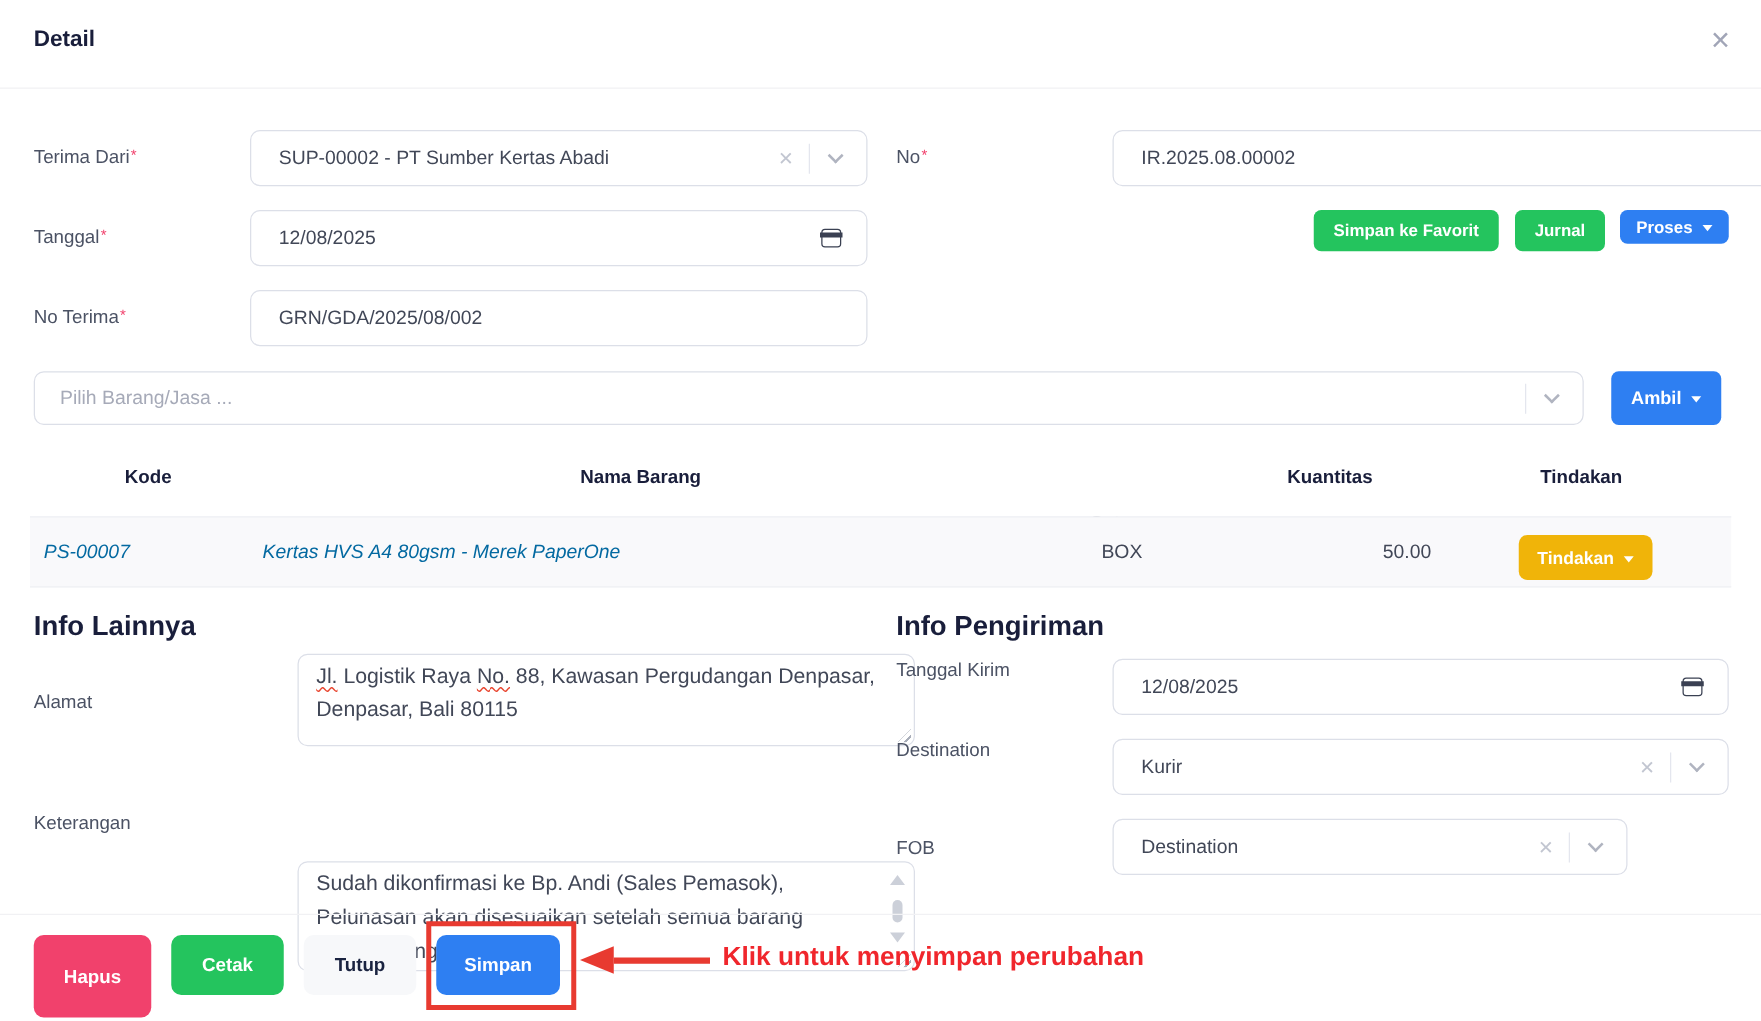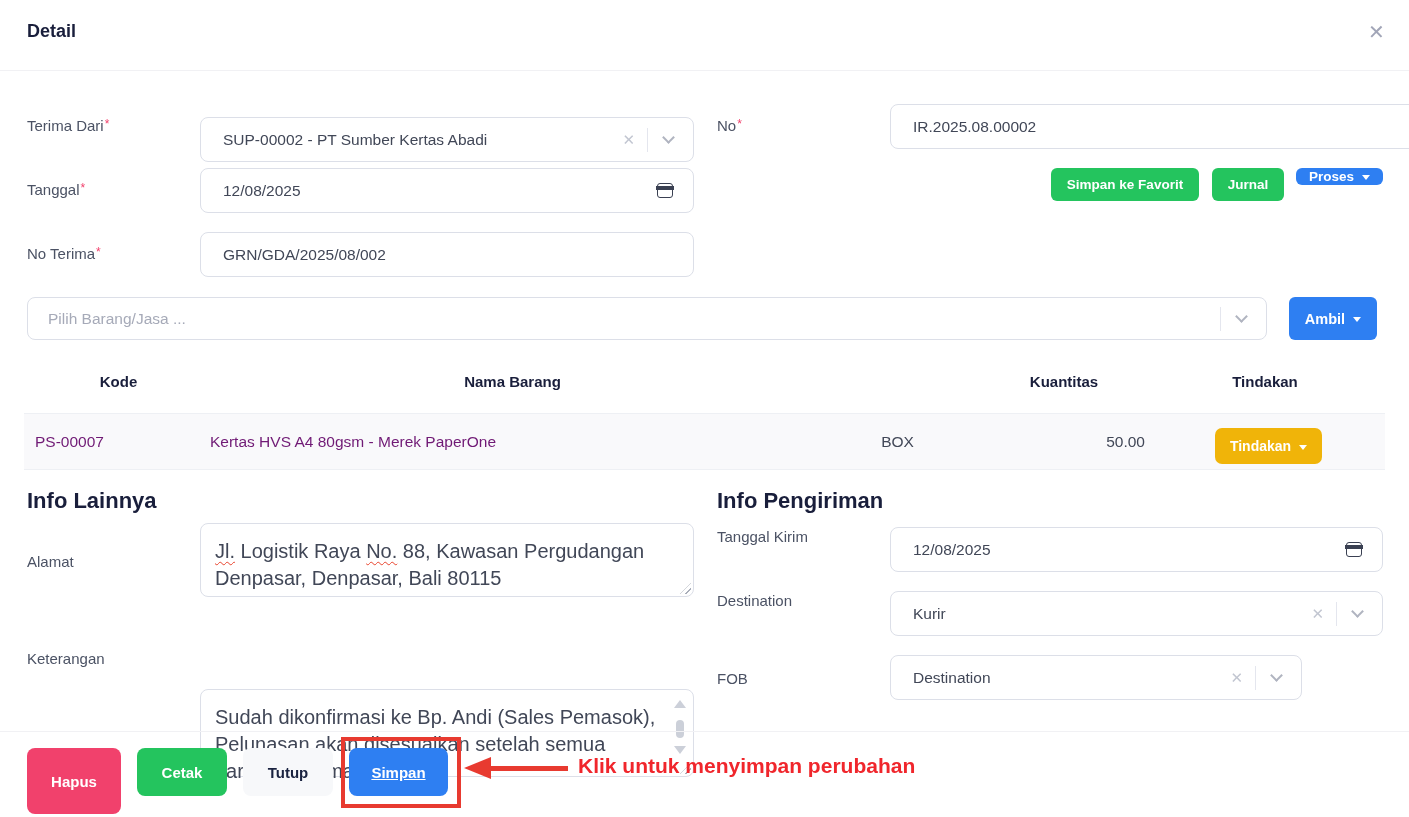--- a/index.html
+++ b/index.html
@@ -34,27 +34,27 @@
   .btn.blue  { background:#2e7ff2; }
   .btn.yellow{ background:#f0b409; border-radius:7px; }
   .btn.pink  { background:#f1416c; }
   .btn.light { background:#f7f8fa; color:#1a2340; }
   .caret { width:0; height:0; border-left:4.5px solid transparent; border-right:4.5px solid transparent; border-top:5px solid #fff; margin-left:8px; margin-top:2px; }
 
   
   .th { font-size:15px; font-weight:700; color:#191e3b; text-align:center; }
   .trow { left:24px; top:413px; width:1361px; height:57px; background:#f9f9fb; border-top:1px solid #eef0f4; border-bottom:1px solid #eef0f4; }
   .cell { position:absolute; top:19px; font-size:15.5px; }
-  .link { color:#701a75; cursor:pointer; }
+  .link { color:#0369a1; cursor:pointer;font-style:italic; }
 
   
   .h2 { font-size:22px; font-weight:700; color:#191e3b; }
 
   
-  .tarea { background:#fff; border:1px solid #dcdfe8; border-radius:8px; font-size:20px; line-height:27px; color:#414757; padding:14px 14px; position:relative; }
+  .tarea { background:#fff; border:1px solid #dcdfe8; border-radius:8px; font-size:17px; line-height:27px; color:#414757; padding:3px 14px; position:relative;margin-left:38px; }
   .sq { text-decoration:underline; text-decoration-style:wavy; text-decoration-color:#e8442e; text-decoration-thickness:1px; text-underline-offset:3px; }
   .rsz { position:absolute; right:2px; bottom:2px; width:11px; height:11px;
          background:repeating-linear-gradient(-45deg, transparent 0 3px, #9aa0ad 3px 4.6px);
          clip-path:polygon(100% 0, 100% 100%, 0 100%); opacity:.85; cursor:nwse-resize; }
   .sb-up, .sb-dn { position:absolute; right:7px; width:0; height:0; border-left:6px solid transparent; border-right:6px solid transparent; cursor:pointer; }
   .sb-up { top:10px; border-bottom:8px solid #ccd0d9; }
   .sb-dn { bottom:22px; border-top:8px solid #ccd0d9; }
   .sb-thumb { position:absolute; right:9px; top:30px; width:8px; height:18px; border-radius:5px; background:#ccd0d9; cursor:grab; }
 
   
@@ -69,21 +69,21 @@
 <div class="page">
 
   <div class="abs modal-title">Detail</div>
   <div class="abs close-x">✕</div>
   <div class="abs hdr-divider"></div>
 
   <div class="abs lbl" style="left:27px; top:117px;"><span>Terima Dari</span><span class="req">*</span></div>
   <div class="abs lbl" style="left:27px; top:181px;"><span>Tanggal</span><span class="req">*</span></div>
   <div class="abs lbl" style="left:27px; top:245px;"><span>No Terima</span><span class="req">*</span></div>
 
-  <div class="abs field" style="left:200px; top:104px; width:494px;margin-top:13px;">
+  <div class="abs field" style="left:200px; top:104px; width:494px;">
     <span class="val">SUP-00002 - PT Sumber Kertas Abadi</span>
     <span class="sel-clear">✕</span>
     <span class="sel-div"></span>
     <span class="chev"></span>
   </div>
 
   <div class="abs field" style="left:200px; top:168px; width:494px;">
     <span class="val">12/08/2025</span>
     <span class="cal"></span>
   </div>
@@ -96,21 +96,21 @@
   <div class="abs field" style="left:890px; top:104px; width:531px;">
     <span class="val">IR.2025.08.00002</span>
   </div>
 
   <div class="abs btn green" style="left:1051px; top:168px; width:148px; height:33px; font-size:13.5px;">
       <span>Simpan ke Favorit</span>
     </div>
   <div class="abs btn green" style="left:1212px; top:168px; width:72px; height:33px; font-size:13.5px;">
       <span>Jurnal</span>
     </div>
-  <div class="abs btn blue" style="left:1296px; top:168px; width:87px; height:17px; font-size:13.5px;">
+  <div class="abs btn blue" style="left:1296px; top:168px; width:87px; height:27px; font-size:13.5px;">
       <span>Proses</span>
       <span class="caret"></span>
     </div>
 
   <div class="abs field" style="left:27px; top:297px; width:1240px; height:43px;">
     <span class="val ph" style="padding-left:20px;">Pilih Barang/Jasa ...</span>
     <span class="sel-div"></span>
     <span class="chev"></span>
   </div>
   <div class="abs btn blue" style="left:1289px; top:297px; width:88px; height:43px; font-size:14.5px;">
@@ -178,21 +178,21 @@
   <div class="abs ftr-divider"></div>
   <div class="abs btn pink" style="left:27px;  top:748px; width:94px; height:66px; border-radius:8px; font-size:15px;">
       <span>Hapus</span>
     </div>
   <div class="abs btn green" style="left:137px; top:748px; width:90px; height:48px; border-radius:8px; font-size:15px;">
       <span>Cetak</span>
     </div>
   <div class="abs btn light" style="left:243px; top:748px; width:90px; height:48px; border-radius:8px; font-size:15px;">
       <span>Tutup</span>
     </div>
-  <div class="abs btn blue" style="left:349px; top:748px; width:99px; height:48px; border-radius:8px; font-size:15px;text-decoration:underline;">
+  <div class="abs btn blue" style="left:349px; top:748px; width:99px; height:48px; border-radius:8px; font-size:15px;">
       <span>Simpan</span>
     </div>
 
   <div class="abs ann-rect"></div>
   <div class="abs arrow-head"></div>
   <div class="abs arrow-line"></div>
   <div class="abs ann-text">Klik untuk menyimpan perubahan</div>
 
 </div>
 

